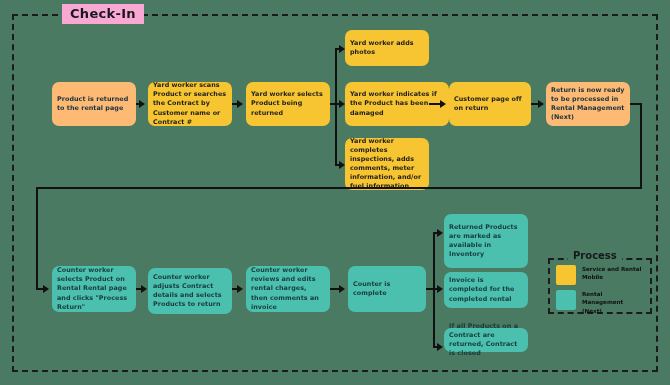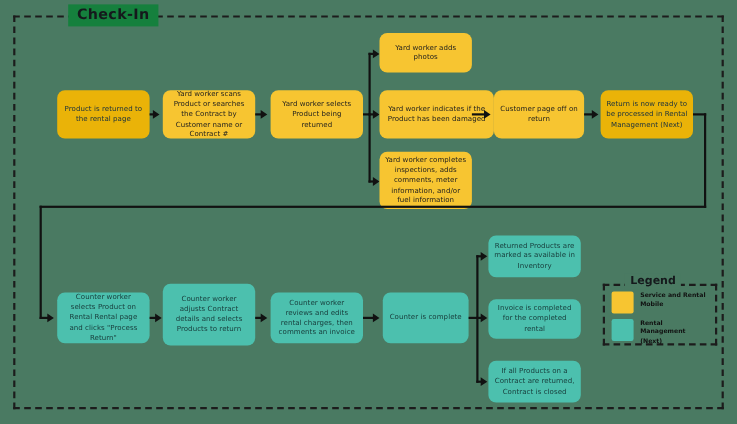--- a/index.html
+++ b/index.html
@@ -16,46 +16,45 @@
     position:absolute;
     border:2px dashed #1c1c1c;
     box-sizing:border-box;
     background:transparent;
   }
   #outer-frame{left:12px;top:14px;width:646px;height:358px;}
 
   
   #diagram-title{
     position:absolute;left:62px;top:4px;
-    background:#15803d;
+    background:#f9a8d4;
     padding:0 8px;
     color:#15191c;
     font-size:13px;
     font-weight:bold;
     letter-spacing:.3px;
     line-height:20px;
   }
 
   
   .node{
     position:absolute;
     box-sizing:border-box;
     border-radius:7px;
     display:flex;align-items:center;justify-content:center;
-    text-align:center;
     padding:3px 5px;
     font-size:6.4px;
-    font-weight:normal;
+    font-weight:bold;
     line-height:1.42;
     color:#14303a;
     letter-spacing:.05px;
   }
   .node.yellow{background:#f7c531;color:#1d1d1d;}
   .node.teal{background:#4cc0ae;color:#173b3a;}
-  .node.white{background:#eab308;color:#18303e;}
+  .node.white{background:#fdba74;color:#18303e;}
 
   
   .ln{position:absolute;background:#111;}
   .lnh{height:2px;}
   .lnv{width:2px;}
   .arrow{
     position:absolute;width:0;height:0;
   }
   .arrow.right{
     border-top:4px solid transparent;
@@ -132,49 +131,49 @@
   <div class="ln lnh" style="left:36px;top:187px;width:606px;"></div>
   <div class="ln lnv" style="left:36px;top:187px;height:103px;"></div>
   <div class="ln lnh" style="left:36px;top:288px;width:8px;"></div>
   <div class="arrow right" style="left:43px;top:285px;"></div>
 
   <div class="node teal" style="left:52px;top:266px;width:84px;height:46px;">Counter worker selects Product on Rental Rental page and clicks "Process Return"</div>
 
   <div class="ln lnh" style="left:136px;top:288px;width:7px;"></div>
   <div class="arrow right" style="left:141px;top:285px;"></div>
 
-  <div class="node teal" style="left:148px;top:258px;width:84px;height:56px;">Counter worker adjusts Contract details and selects Products to return</div>
+  <div class="node teal" style="left:148px;top:268px;width:84px;height:46px;">Counter worker adjusts Contract details and selects Products to return</div>
 
   <div class="ln lnh" style="left:232px;top:288px;width:7px;"></div>
   <div class="arrow right" style="left:237px;top:285px;"></div>
 
   <div class="node teal" style="left:246px;top:266px;width:84px;height:46px;">Counter worker reviews and edits rental charges, then comments an invoice</div>
 
   <div class="ln lnh" style="left:330px;top:288px;width:12px;"></div>
   <div class="arrow right" style="left:339px;top:285px;"></div>
 
   <div class="node teal" style="left:348px;top:266px;width:78px;height:46px;">Counter is complete</div>
 
   <div class="ln lnh" style="left:426px;top:288px;width:8px;"></div>
   <div class="ln lnv" style="left:433px;top:232px;height:116px;"></div>
 
   <div class="ln lnh" style="left:433px;top:232px;width:6px;"></div>
   <div class="arrow right" style="left:437px;top:229px;"></div>
-  <div class="node teal" style="left:444px;top:214px;width:84px;height:38px;">Returned Products are marked as available in Inventory</div>
+  <div class="node teal" style="left:444px;top:214px;width:84px;height:54px;">Returned Products are marked as available in Inventory</div>
 
   <div class="ln lnh" style="left:433px;top:288px;width:6px;"></div>
   <div class="arrow right" style="left:437px;top:285px;"></div>
   <div class="node teal" style="left:444px;top:272px;width:84px;height:36px;">Invoice is completed for the completed rental</div>
 
   <div class="ln lnh" style="left:433px;top:346px;width:6px;"></div>
   <div class="arrow right" style="left:437px;top:343px;"></div>
-  <div class="node teal" style="left:444px;top:328px;width:84px;height:38px;">If all Products on a Contract are returned, Contract is closed</div>
+  <div class="node teal" style="left:444px;top:328px;width:84px;height:24px;">If all Products on a Contract are returned, Contract is closed</div>
 
   <div id="legend-box"></div>
-  <div id="legend-title">Legend</div>
+  <div id="legend-title">Process</div>
 
   <div class="legend-row" style="left:556px;top:265px;">
     <div class="swatch yellow"></div>
     <div class="legend-label">Service and Rental Mobile</div>
   </div>
 
   <div class="legend-row" style="left:556px;top:290px;">
     <div class="swatch teal"></div>
     <div class="legend-label">Rental Management (Next)</div>
   </div>

